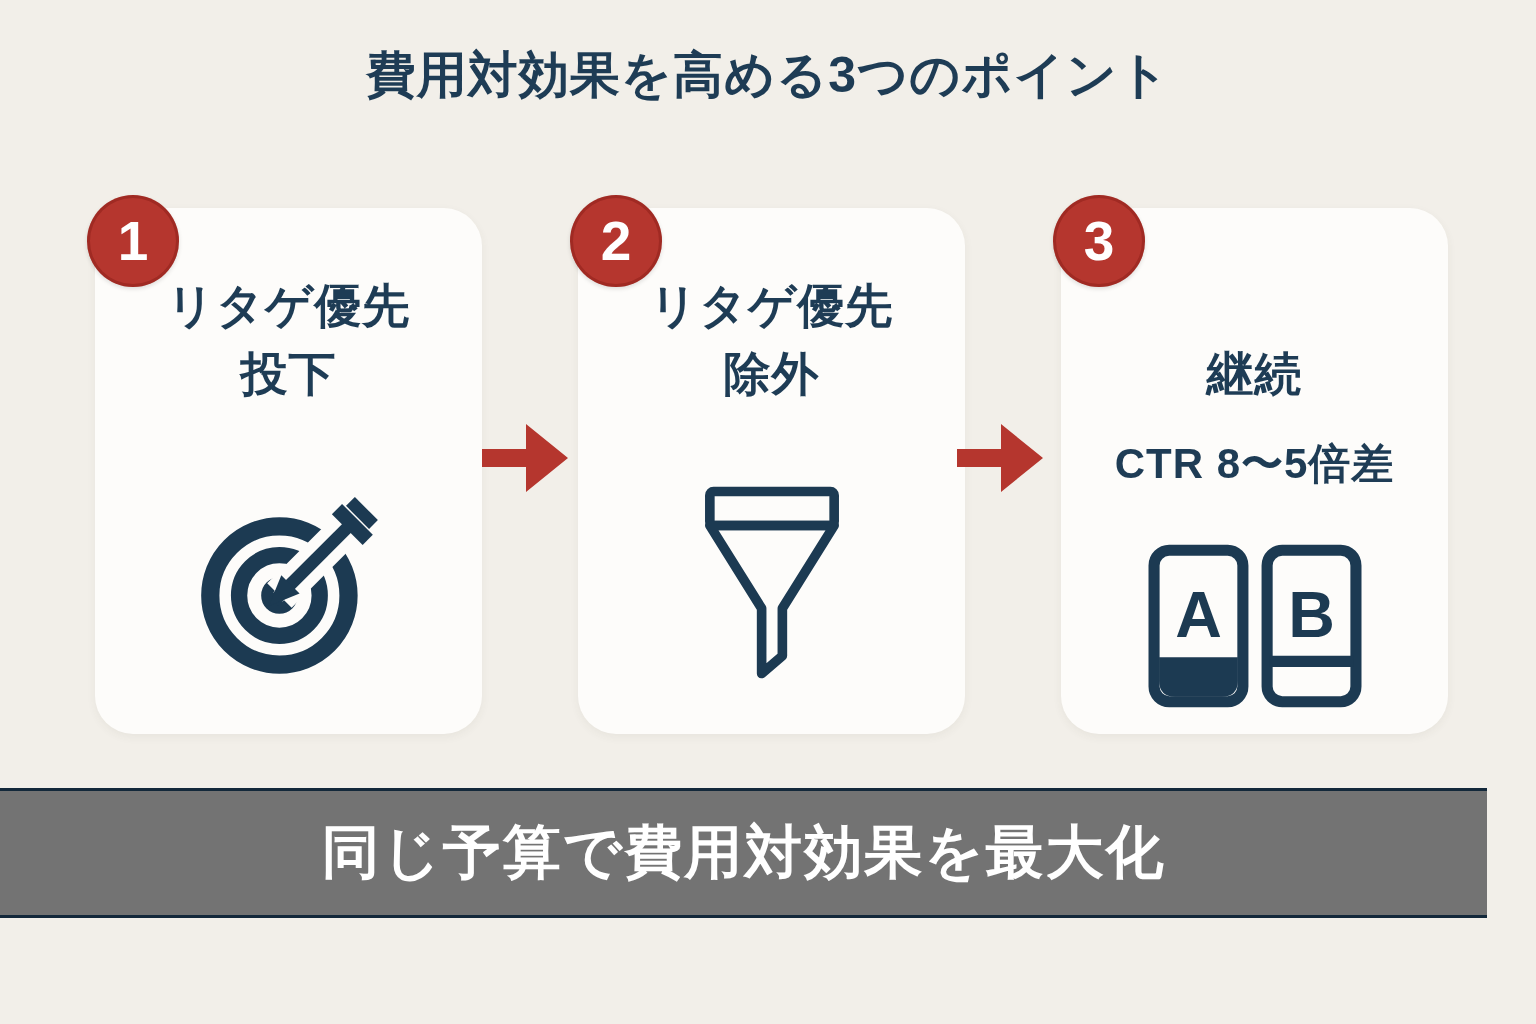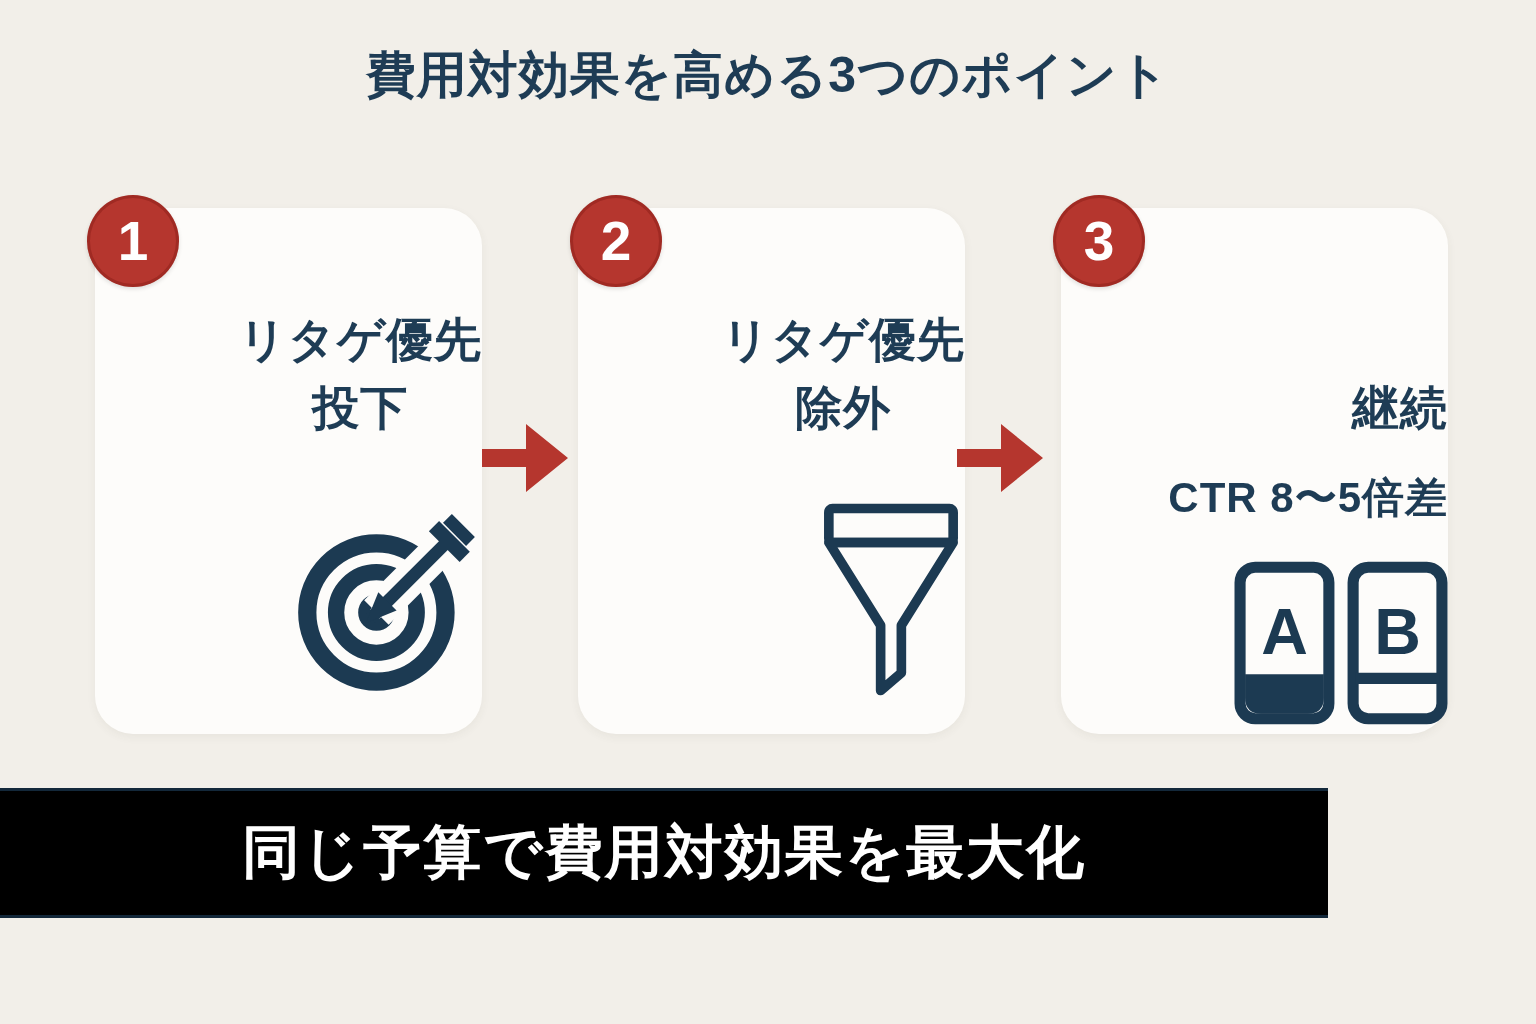--- a/index.html
+++ b/index.html
@@ -28,43 +28,43 @@
   .card.c3{left:1061px;}
   .badge{
     position:absolute;top:-13px;left:-8px;
     width:92px;height:92px;border-radius:50%;
     background:#b5362e;
     box-shadow:inset 0 0 0 3px rgba(120,20,15,0.35), 0 2px 4px rgba(0,0,0,0.12);
     display:flex;align-items:center;justify-content:center;
     color:#ffffff;font-size:55px;font-weight:800;
   }
   .card-inner{
-    display:flex;flex-direction:column;align-items:flex-end;
-    padding-top:98px;height:100%;box-sizing:border-box;
+    display:flex;flex-direction:column;align-items:center;
+    padding-top:64px;height:100%;box-sizing:border-box;
   }
   .card-title{
     font-size:47px;font-weight:800;color:#1e3c55;
     text-align:center;line-height:1.45;letter-spacing:1px;
   }
   .card-metric{
     margin-top:28px;
     font-size:42px;font-weight:700;color:#1e3c55;
     letter-spacing:1px;
   }
   .card-icon{
     margin-top:26px;flex:1;
     display:flex;align-items:center;justify-content:center;
   }
   .flow-arrow{position:absolute;top:419px;width:86px;height:78px;}
   .flow-arrow.a1{left:482px;}
   .flow-arrow.a2{left:957px;}
   .footer-band{
-    position:absolute;top:788px;left:0;width:1328px;height:130px;
+    position:absolute;top:788px;left:0;width:1487px;height:130px;
     box-sizing:border-box;
-    background:#000000;
+    background:#737373;
     border-top:3px solid #13283a;border-bottom:3px solid #13283a;
     display:flex;align-items:center;justify-content:center;
   }
   .footer-text{
     color:#ffffff;font-size:58px;font-weight:800;letter-spacing:2px;
   }
   .ab-letter{
     font-family:"Liberation Sans","DejaVu Sans",sans-serif;
     font-weight:bold;
   }

